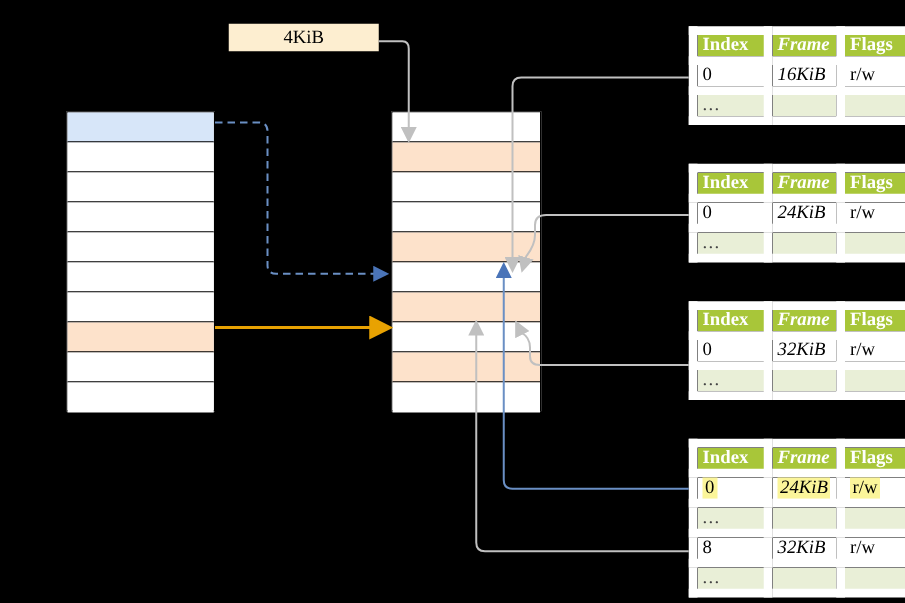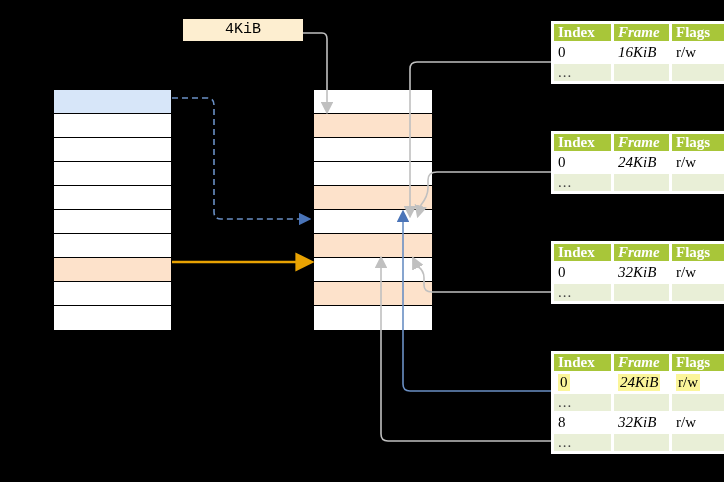--- a/index.html
+++ b/index.html
@@ -9,26 +9,26 @@
 
   
   .memcol{position:absolute;border:1px solid #000;box-sizing:border-box;background:#fff;}
   .memrow{box-sizing:border-box;border-bottom:1px solid #000;background:#fff;height:24px;}
   .memrow:last-child{border-bottom:none;}
   .memrow.blue{background:#d7e6f9;}
   .memrow.orange{background:#fde2cb;}
 
   
   .tag{position:absolute;background:#fdeed0;color:#000;font-size:15px;
-       text-align:center;line-height:22px;height:22px;font-family:Liberation Mono, monospace;}
+       text-align:center;line-height:22px;height:22px;}
 
   
   .ptable{position:absolute;border-collapse:collapse;
           font-size:15px;color:#000;table-layout:fixed;}
-  .ptable td,.ptable th{border:3px solid #ffffff;box-sizing:border-box;
+  .ptable td,.ptable th{border:7px solid #ffffff;box-sizing:border-box;
           padding:0 4px;height:14px;text-align:left;font-weight:normal;
           overflow:hidden;white-space:nowrap;}
   .ptable th{background:#a8c639;color:#fff;font-weight:bold;font-size:15px;}
   .ptable td.val{background:#fff;}
   .ptable td.dots{background:#e9efd7;color:#444;letter-spacing:1px;}
   .c-index{width:60px;}
   .c-frame{width:58px;font-style:italic;}
   .c-flags{width:55px;}
 
   svg.wires{position:absolute;left:0;top:0;width:724px;height:482px;

